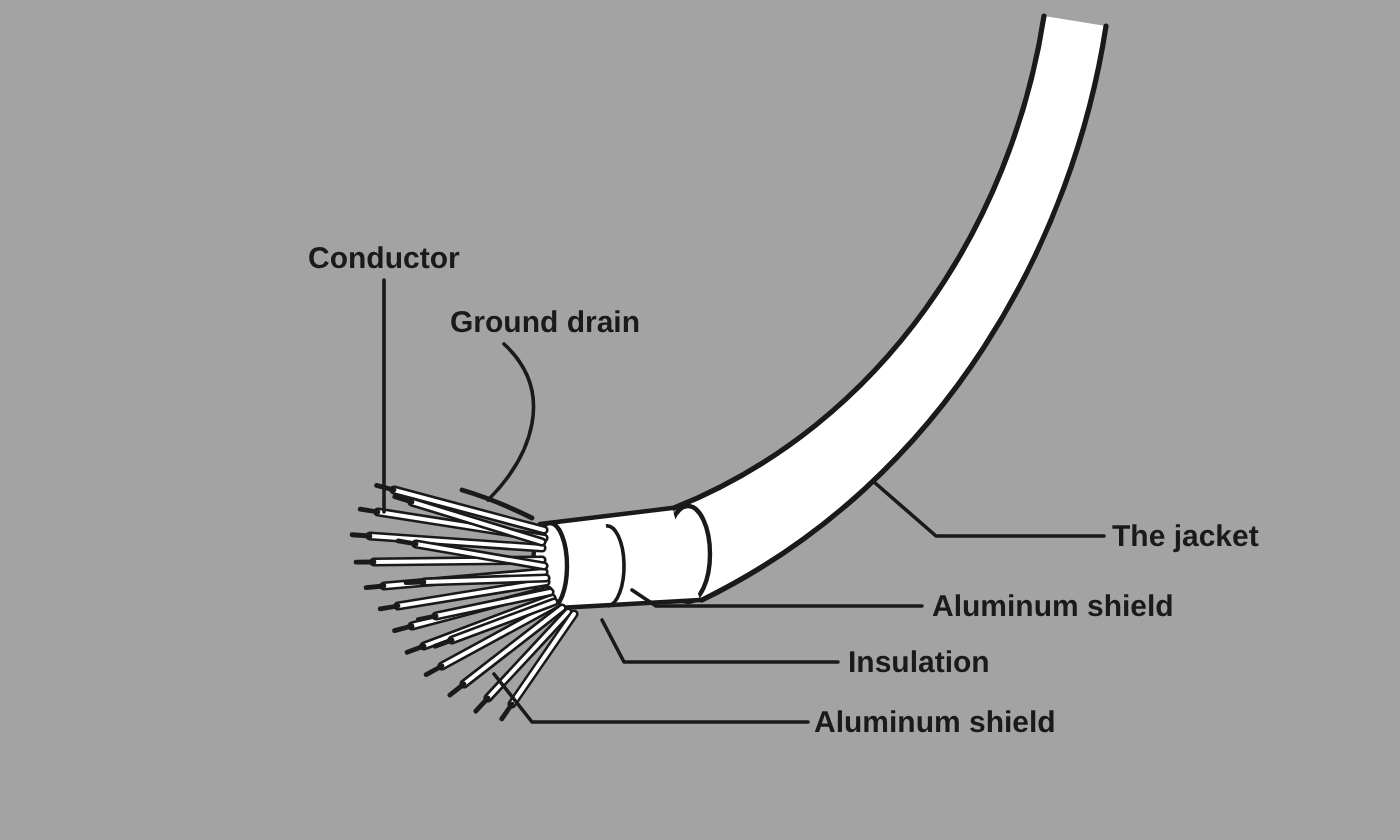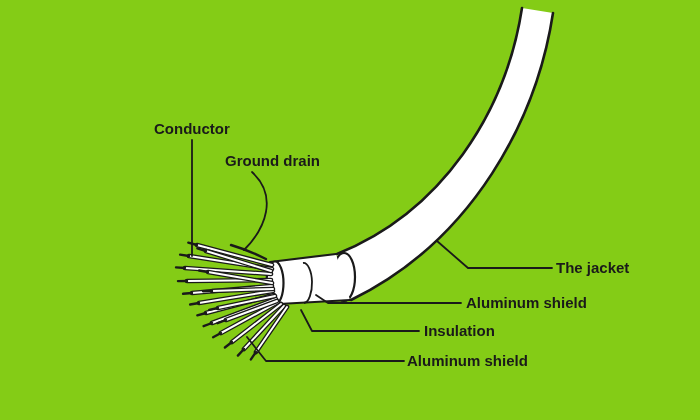--- a/index.html
+++ b/index.html
@@ -4,21 +4,21 @@
 <style>
   html, body {
     margin: 0;
     padding: 0;
     background: #ffffff;
   }
   .stage {
     position: relative;
     width: 700px;
     height: 420px;
-    background: #84cc16;
+    background: #a3a3a3;
     overflow: hidden;
     font-family: "Liberation Sans", sans-serif;
   }
   svg text {
     font-family: "Liberation Sans", sans-serif;
     font-size: 15px;
     font-weight: 600;
     fill: #1a1a1a;
   }
 </style>

